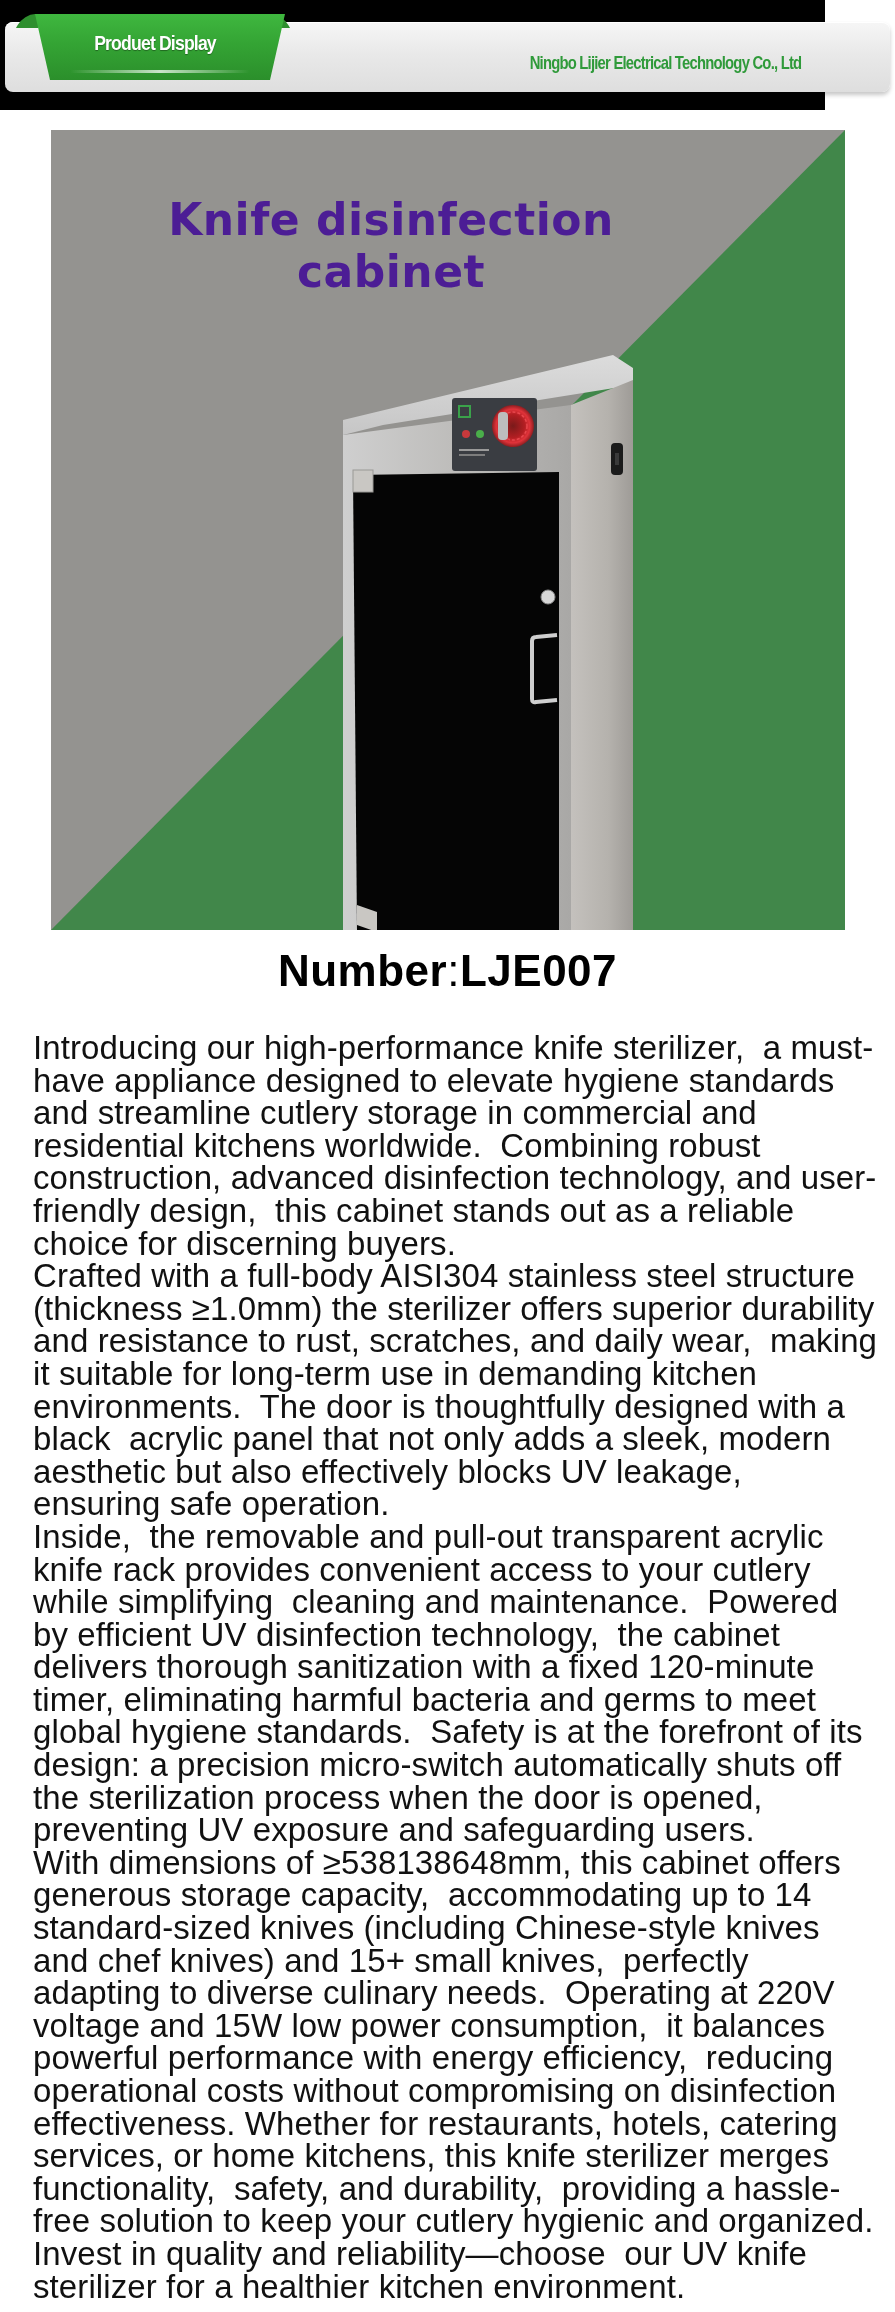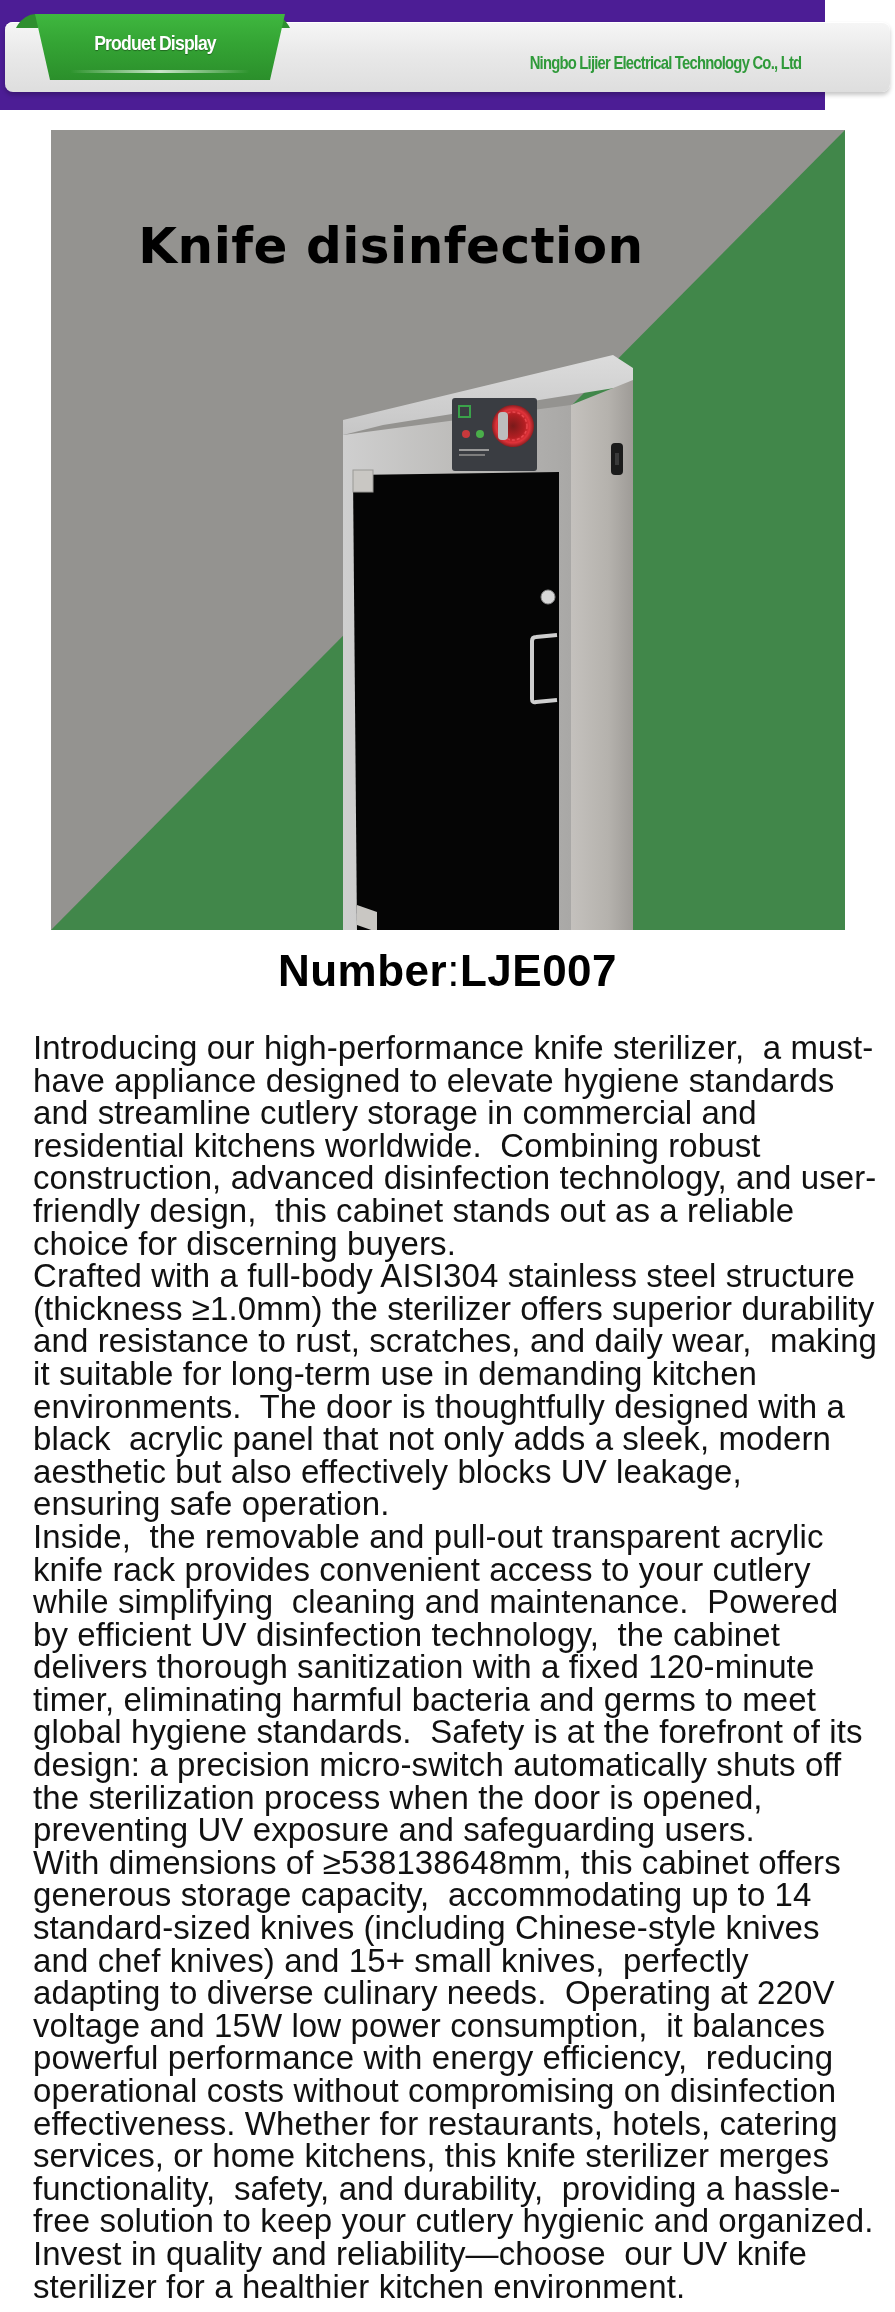--- a/index.html
+++ b/index.html
@@ -1,19 +1,19 @@
 <!DOCTYPE html>
 <html><head>
   <meta charset="utf-8">
   <style>
     html, body { margin: 0; padding: 0; background: #ffffff; }
     body { width: 895px; height: 2312px; position: relative; overflow: hidden; font-family: "Liberation Sans", sans-serif; }
 
     
-    .banner { position: absolute; left: 0; top: 0; width: 825px; height: 110px; background: #4c1d95; }
+    .banner { position: absolute; left: 0; top: 0; width: 825px; height: 110px; background: #000000; }
     .banner-bar {
       position: absolute; left: 5px; top: 22px; width: 885px; height: 70px;
       background: linear-gradient(to bottom, #f6f6f6 0%, #e9e9e9 45%, #dedede 100%);
       border-radius: 8px;
       box-shadow: 0 3px 4px rgba(0,0,0,0.22), inset 0 1px 0 #ffffff;
     }
     .ribbon-fold-l, .ribbon-fold-r {
       position: absolute; top: 14px; width: 22px; height: 14px;
       background: #2f8f2f; border-radius: 12px 12px 0 0;
     }
@@ -44,23 +44,23 @@
       white-space: nowrap;
     }
 
     
     .product-image {
       position: absolute; left: 51px; top: 130px; width: 794px; height: 800px;
       background: #949390; overflow: hidden;
     }
     .green-triangle { position: absolute; left: 0; top: 0; width: 794px; height: 800px; }
     .image-title {
-      position: absolute; left: 0; top: 90px; width: 680px; text-align: center;
-      color: #000000; font-family: "DejaVu Sans", sans-serif; font-weight: bold;
-      font-size: 50px; line-height: 52px; letter-spacing: 0.5px;
+      position: absolute; left: 0; top: 64px; width: 680px; text-align: center;
+      color: #4c1d95; font-family: "DejaVu Sans", sans-serif; font-weight: bold;
+      font-size: 44px; line-height: 52px; letter-spacing: 0.5px;
     }
     .cabinet { position: absolute; left: 240px; top: 220px; width: 360px; height: 690px; }
 
     
     .model-number {
       position: absolute; left: 0; top: 946px; width: 895px; text-align: center;
       font-family: "Liberation Sans", sans-serif; font-weight: bold; font-size: 44px;
       color: #000000; letter-spacing: 0.5px;
     }
 
@@ -85,20 +85,21 @@
   <div class="company-name">Ningbo Lijier Electrical Technology Co., Ltd</div>
 </header>
 
 <section class="product-image">
   <svg class="green-triangle" viewBox="0 0 794 800" width="794" height="800">
     <polygon points="794,0 794,800 0,800" fill="#41874a"></polygon>
   </svg>
 
   <div class="image-title">
     <div>Knife disinfection</div>
+    <div>cabinet</div>
   </div>
 
   <svg class="cabinet" viewBox="0 0 360 690" width="360" height="690">
     <defs>
       <linearGradient id="steelFront" x1="0" y1="0" x2="1" y2="0">
         <stop offset="0" stop-color="#cfcfcf"></stop>
         <stop offset="0.5" stop-color="#bdbcba"></stop>
         <stop offset="1" stop-color="#a9a8a6"></stop>
       </linearGradient>
       <linearGradient id="steelSide" x1="0" y1="0" x2="1" y2="0">

